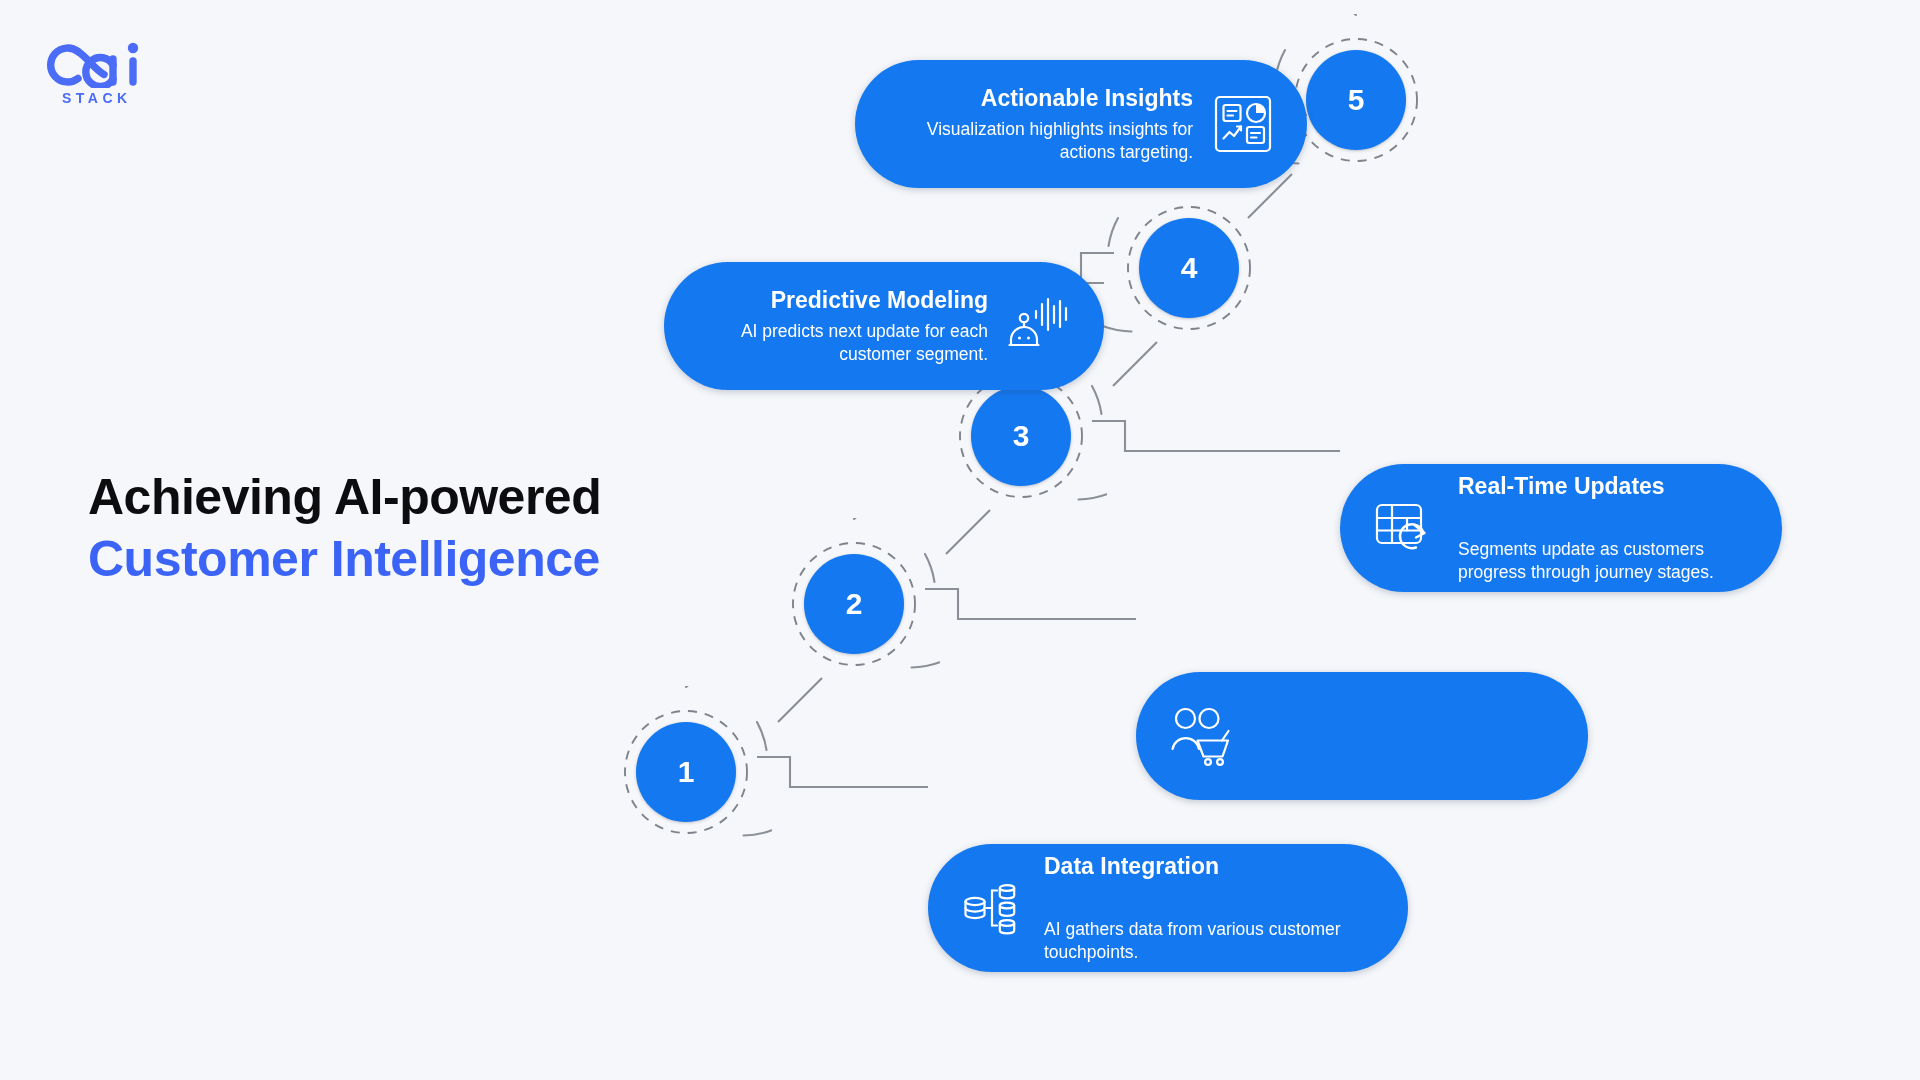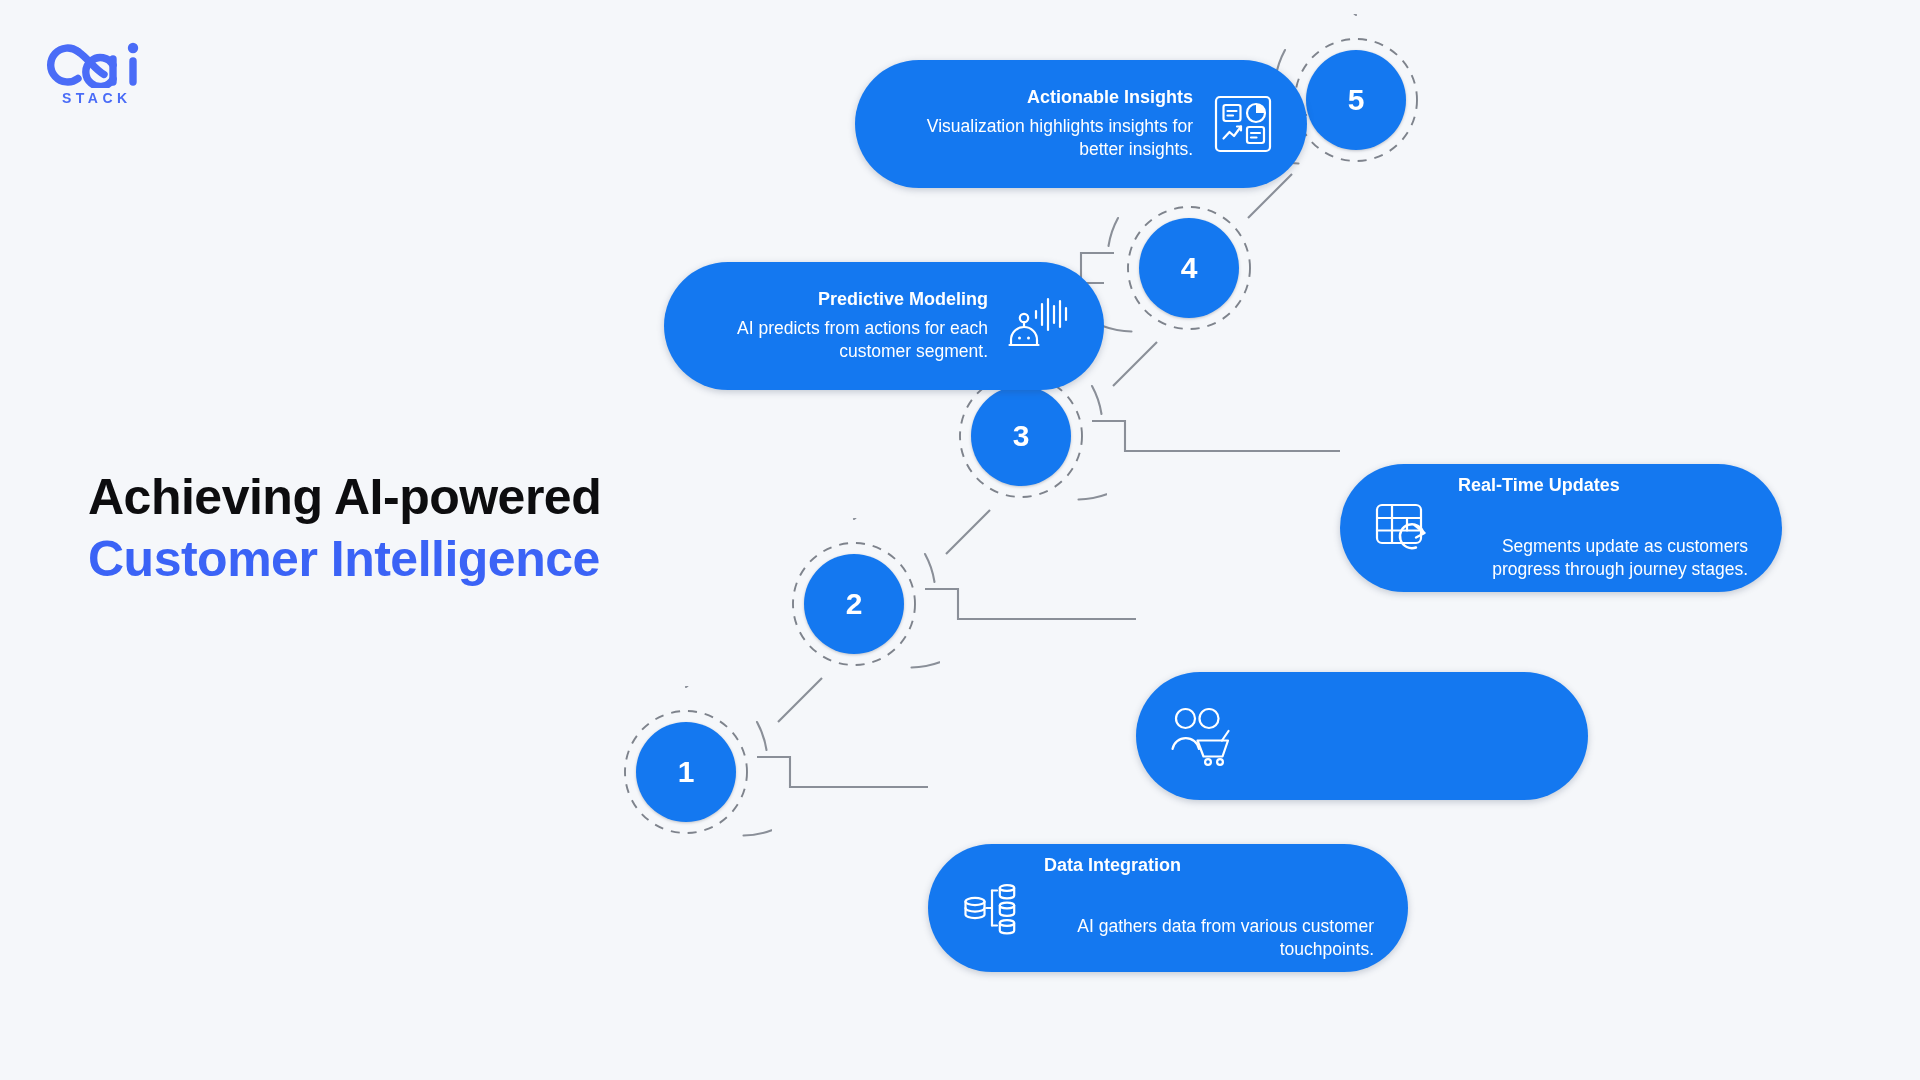--- a/index.html
+++ b/index.html
@@ -93,21 +93,21 @@
     background:#1478F0;
     border-radius:999px;
     display:flex;
     align-items:center;
     box-shadow:0 2px 7px rgba(50,65,95,0.26);
     padding:0 34px;
   }
   .card .card-body { display:flex; flex-direction:column; }
   .card .card-title {
     color:#FFFFFF;
-    font-size:18px;
+    font-size:23px;
     font-weight:700;
     line-height:1.22;
     font-family:"Liberation Sans", sans-serif;
     white-space:nowrap;
   }
   .card .card-desc {
     color:#FFFFFF;
     font-size:17.5px;
     font-weight:400;
     line-height:1.30;
@@ -116,21 +116,21 @@
   }
   .card .card-icon {
     flex:0 0 auto;
     display:flex;
     align-items:center;
     justify-content:center;
   }
 
   
   .card.icon-left  .card-icon { margin-right:20px; }
-  .card.icon-left  .card-body { align-items:flex-start; text-align:right;gap:32px; }
+  .card.icon-left  .card-body { align-items:flex-start; text-align:left;gap:32px; }
   
   .card.icon-right .card-icon { margin-left:20px; order:2; }
   .card.icon-right .card-body { align-items:flex-end; text-align:right; order:1; }
 
   
   #card-1 { left:928px; top:844px;  width:480px; height:128px; }
   #card-2 { left:1136px; top:672px; width:452px; height:128px; }
   #card-3 { left:1340px; top:464px; width:442px; height:128px; }
   #card-4 { left:664px;  top:262px; width:440px; height:128px;justify-content:space-between; }
   #card-5 { left:855px;  top:60px;  width:452px; height:128px; }
@@ -338,21 +338,21 @@
         <path d="M28 16 V23"></path>
         <path d="M34 9 V30"></path>
         <path d="M40 4 V35"></path>
         <path d="M46 11 V28"></path>
         <path d="M52 6 V32"></path>
         <path d="M58 13 V25"></path>
       </svg>
     </div>
     <div class="card-body">
       <div class="card-title">Predictive Modeling</div>
-      <div class="card-desc">AI predicts from actions for each customer segment.</div>
+      <div class="card-desc">AI predicts next update for each customer segment.</div>
     </div>
   </div>
 
   <div class="card icon-right" id="card-5">
     <div class="card-icon">
       <svg width="60" height="60" viewBox="0 0 60 60" fill="none" stroke="#FFFFFF" stroke-width="2.2" stroke-linecap="round" stroke-linejoin="round">
 
         <rect x="3" y="3" width="54" height="54" rx="4"></rect>
 
         <rect x="10.5" y="11" width="17" height="16" rx="2.2"></rect>
@@ -365,17 +365,17 @@
         <path d="M10.5 44.5 L16.5 38 L21 42 L28 32.5"></path>
         <path d="M24 32.5 H28 V36.5"></path>
 
         <rect x="34" y="33" width="17" height="16" rx="2.2"></rect>
         <path d="M38 39 H47"></path>
         <path d="M38 43.5 H43.5"></path>
       </svg>
     </div>
     <div class="card-body">
       <div class="card-title">Actionable Insights</div>
-      <div class="card-desc">Visualization highlights insights for better insights.</div>
+      <div class="card-desc">Visualization highlights insights for actions targeting.</div>
     </div>
   </div>
 
 </div>
 
 </body></html>

